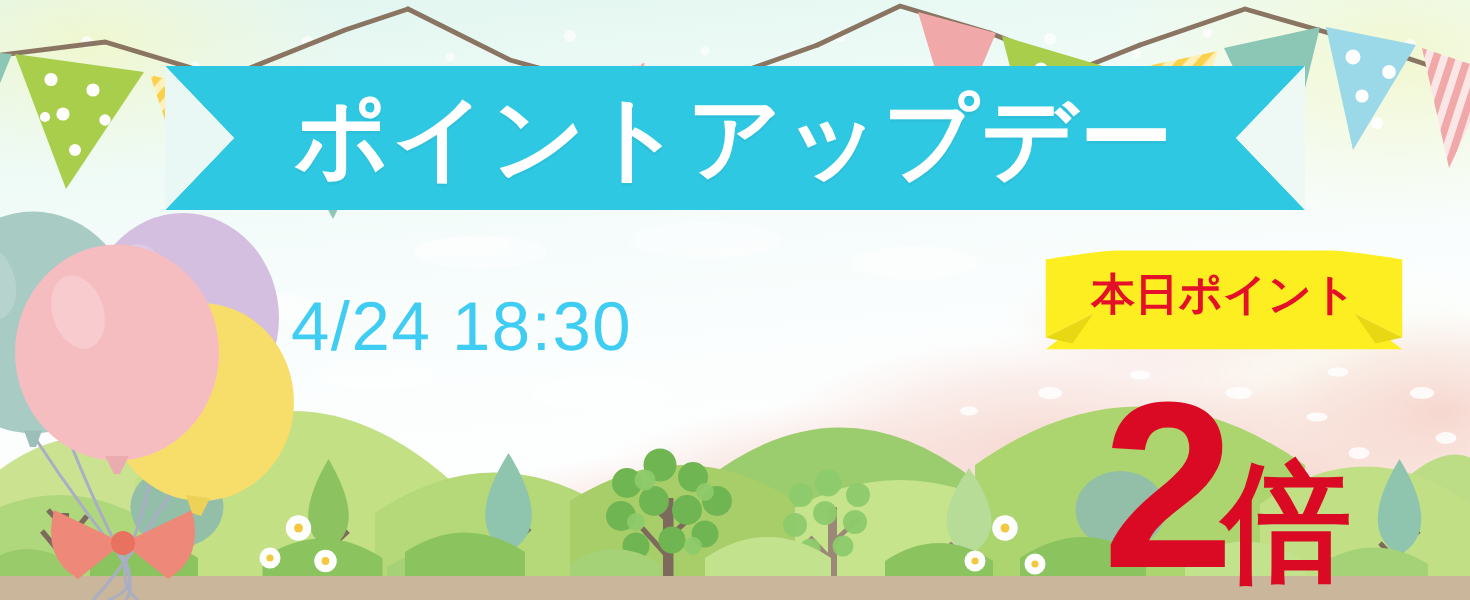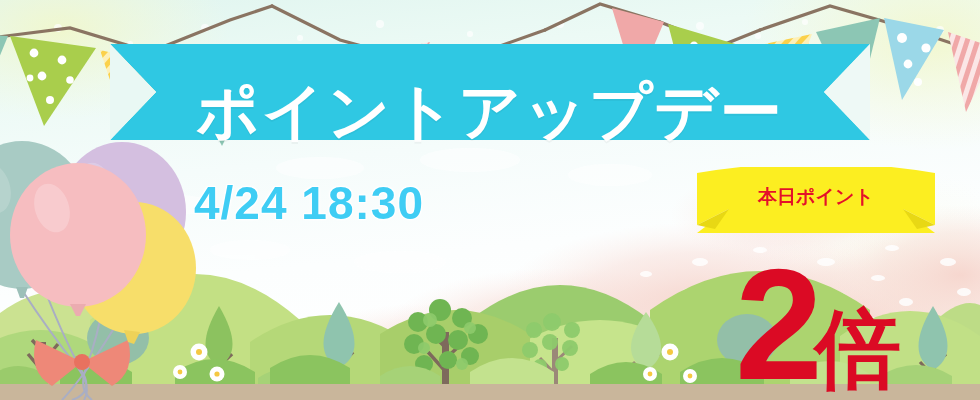--- a/index.html
+++ b/index.html
@@ -42,32 +42,31 @@
     height: 96px;
     display: flex;
     align-items: center;
     justify-content: center;
     color: #ffffff;
     font-size: 62px;
     font-weight: bold;
     letter-spacing: 2px;
     white-space: nowrap;
     text-shadow: 0 2px 0 rgba(0,0,0,0.04);
-    margin-top: 20px;
   }
 
   
   .dates {
     position: absolute;
     left: 120px;
-    top: 175px;
+    top: 189px;
     width: 580px;
     color: #3FCDF4;
     font-size: 46px;
-    font-weight: bold;
+    font-weight: normal;
     letter-spacing: 1px;
     line-height: 1.22;
     text-shadow:
       0 0 4px #ffffff, 0 0 4px #ffffff,
       1px 1px 0 #ffffff, -1px 1px 0 #ffffff,
       1px -1px 0 #ffffff, -1px -1px 0 #ffffff;
   }
   .date-line-1 { text-align: left;  padding-left: 74px; }
   .date-line-2 { text-align: left;  padding-left: 176px; }
 
@@ -83,21 +82,21 @@
   .badge-text {
     position: absolute;
     left: 0; top: 0;
     width: 238px;
     height: 66px;
     display: flex;
     align-items: center;
     justify-content: center;
     padding-bottom: 6px;
     color: #E4102A;
-    font-size: 19px;
+    font-size: 29px;
     font-weight: bold;
     letter-spacing: 0px;
     white-space: nowrap;
   }
 
   
   .multiplier {
     position: absolute;
     left: 735px;
     top: 238px;

